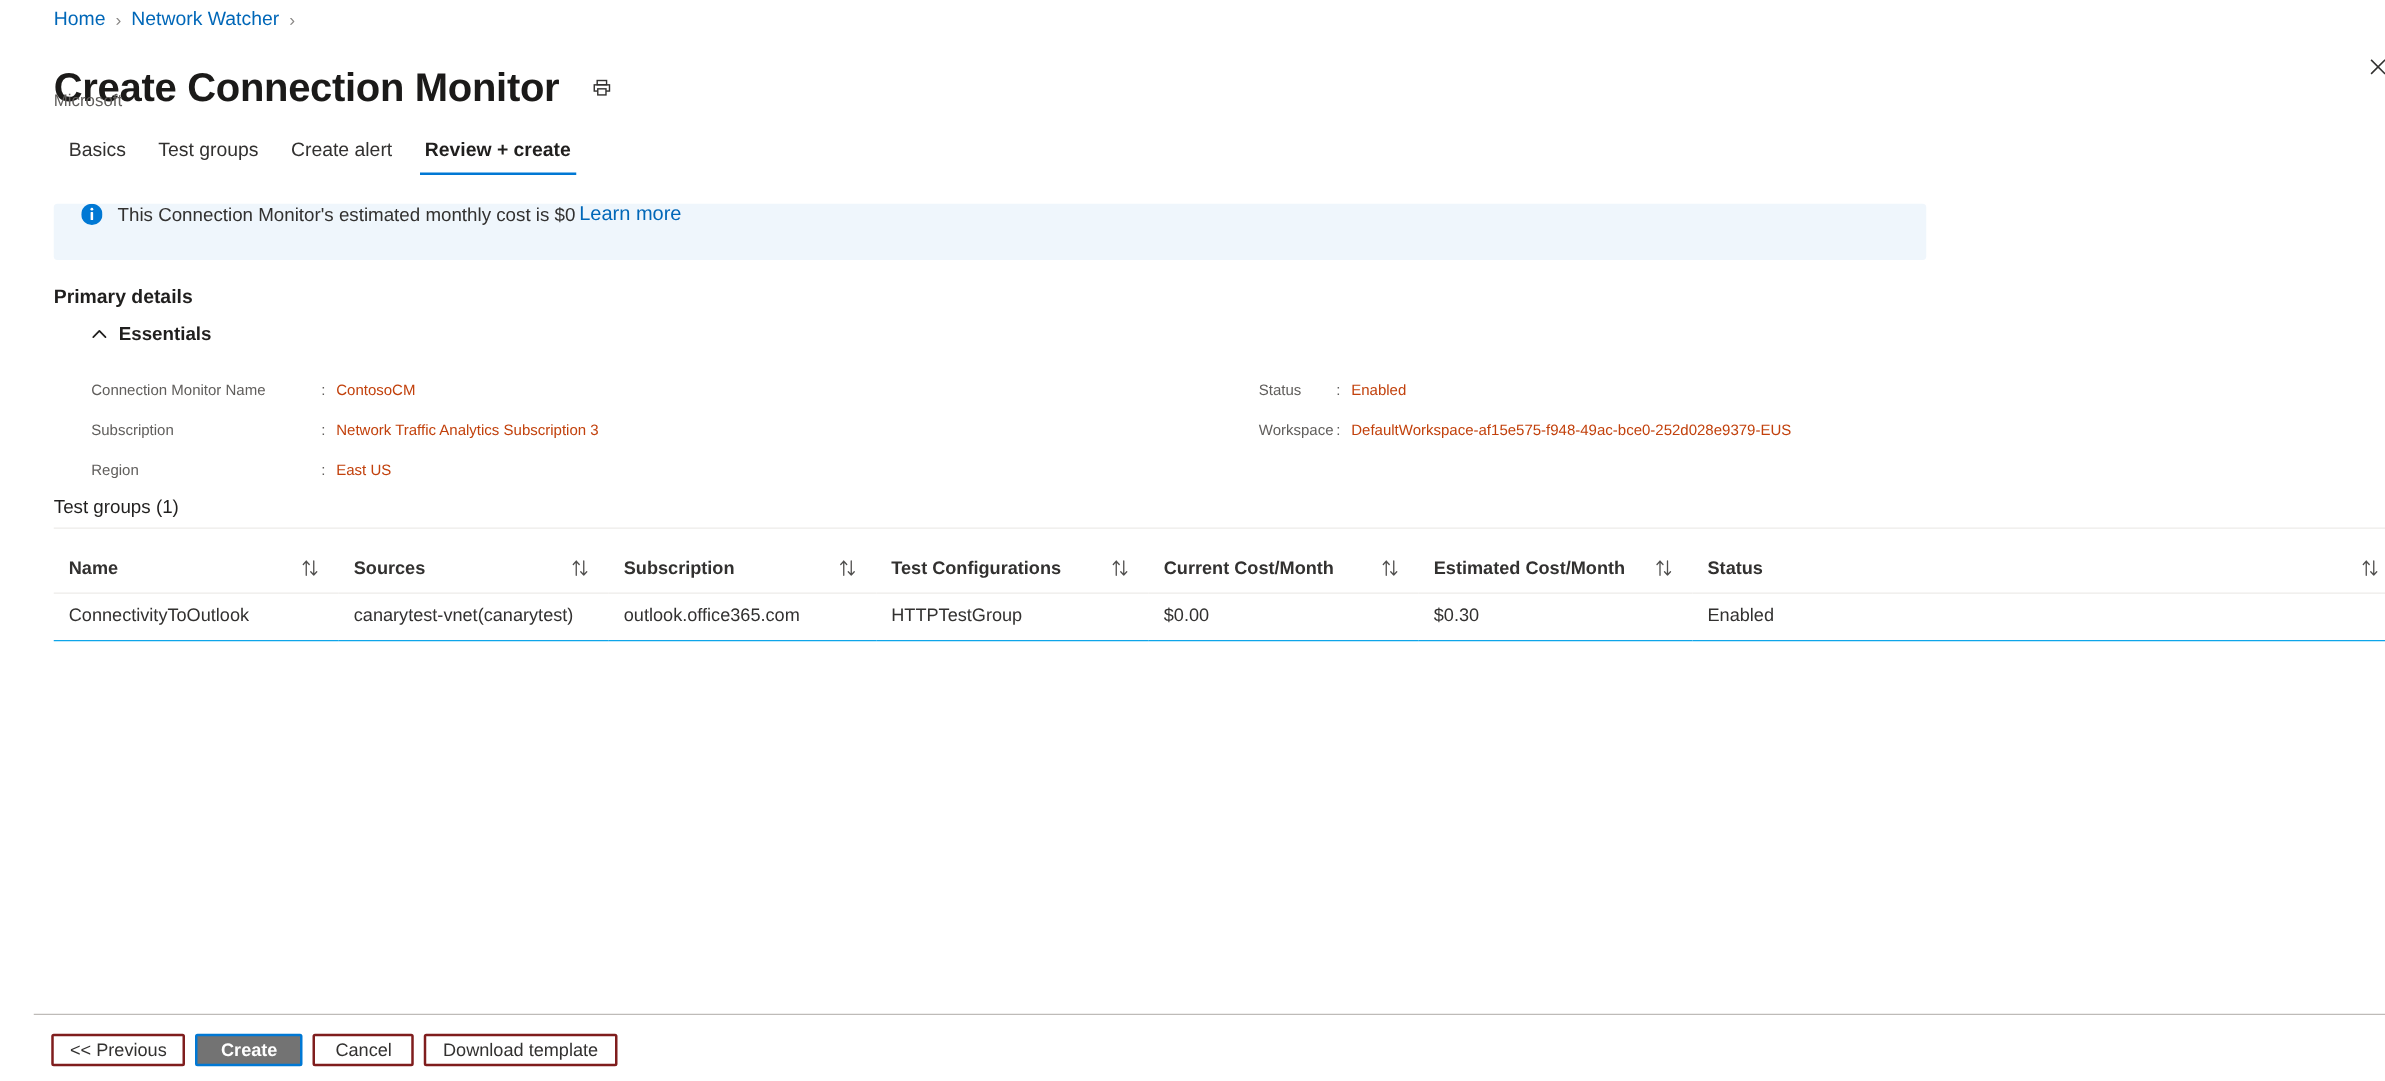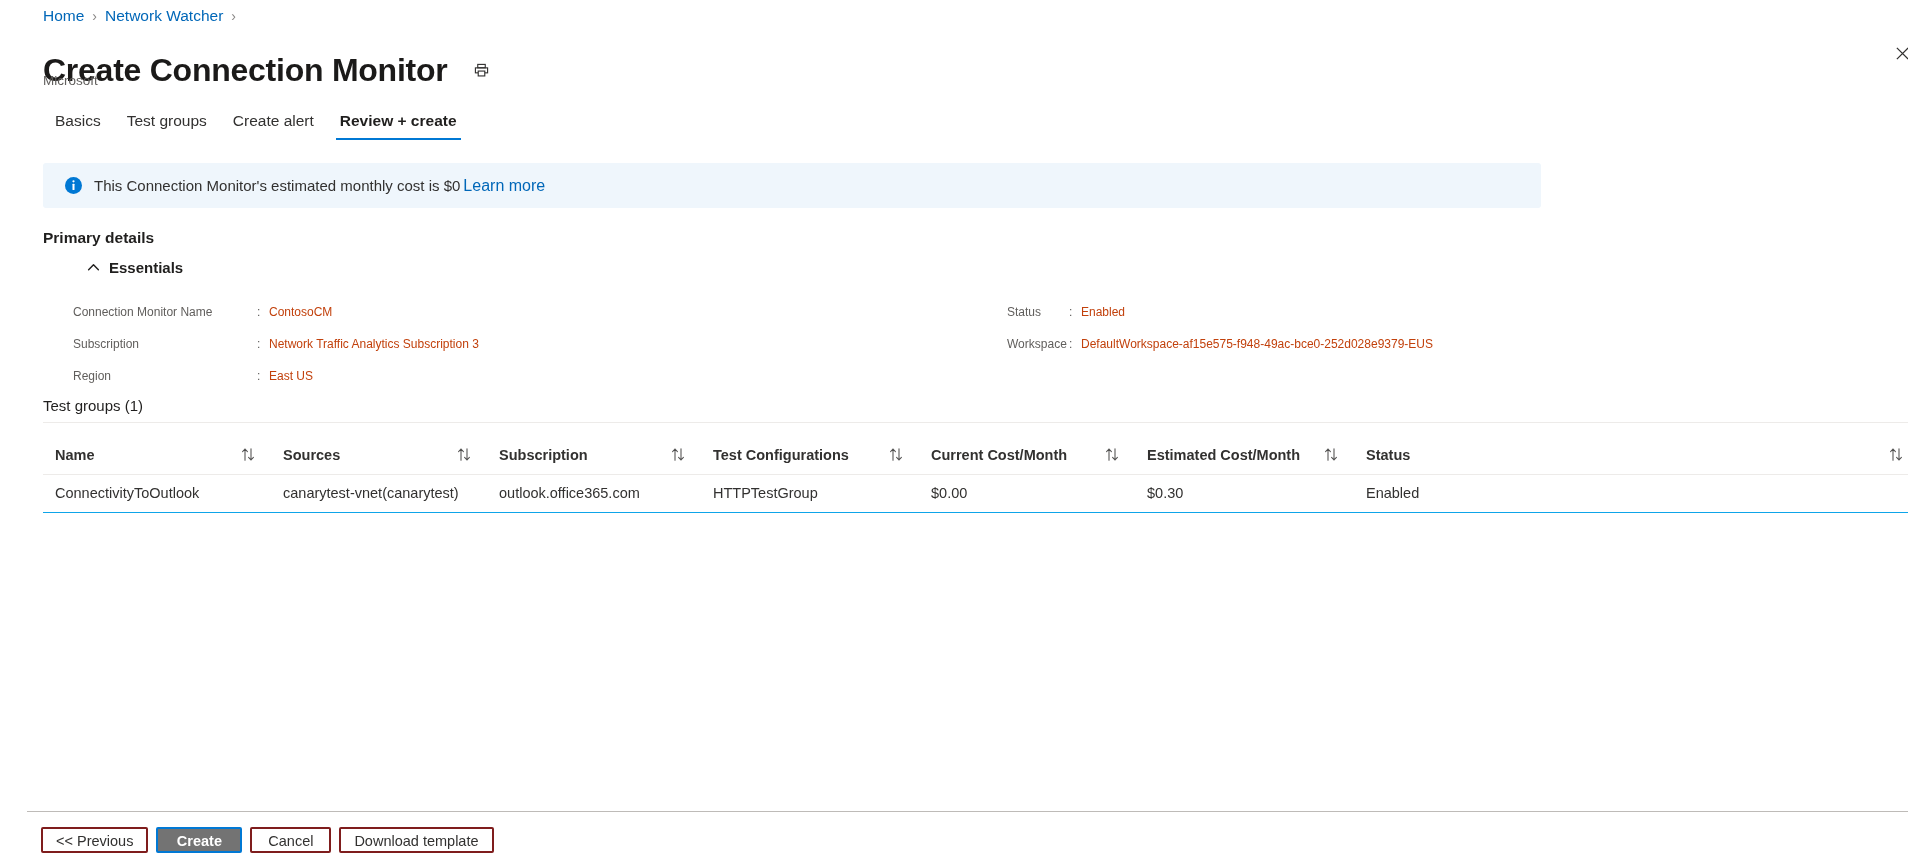--- a/index.html
+++ b/index.html
@@ -117,21 +117,21 @@
 
   
   .info-banner {
     position: absolute;
     left: 16px; top: 163px;
     width: 1498px;
     height: 45px;
     background: #eff6fc;
     border-radius: 3px;
     display: flex;
-    align-items: center;
+    align-items: flex-start;
     padding-left: 22px;
   }
   .info-icon {
     width: 17px; height: 17px;
     flex: 0 0 17px;
     margin-right: 12px;
   }
   .info-text {
     font-size: 15px;
     color: #323130;
@@ -149,21 +149,21 @@
     position: absolute;
     left: 16px; top: 228px;
     font-size: 15.5px;
     font-weight: 600;
     color: #201f1e;
     line-height: 20px;
   }
 
   .essentials-toggle {
     position: absolute;
-    left: 60px; top: 258px;
+    left: 46px; top: 258px;
     display: flex; align-items: center;
     cursor: pointer;
     background: none; border: none; padding: 0;
     font-family: inherit;
   }
   .chev {
     width: 13px; height: 13px;
     margin-right: 9px;
     display: inline-block;
   }

